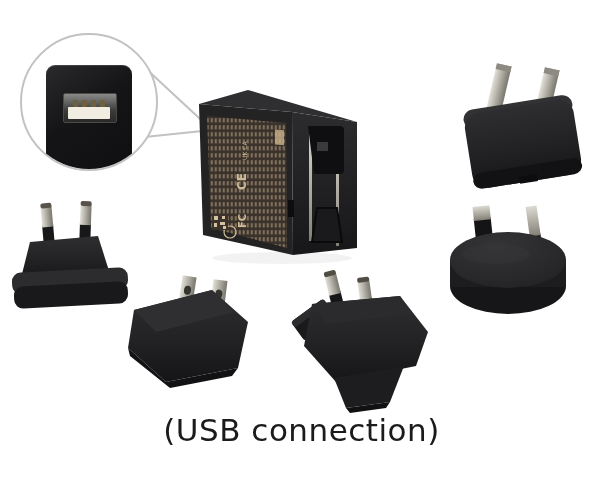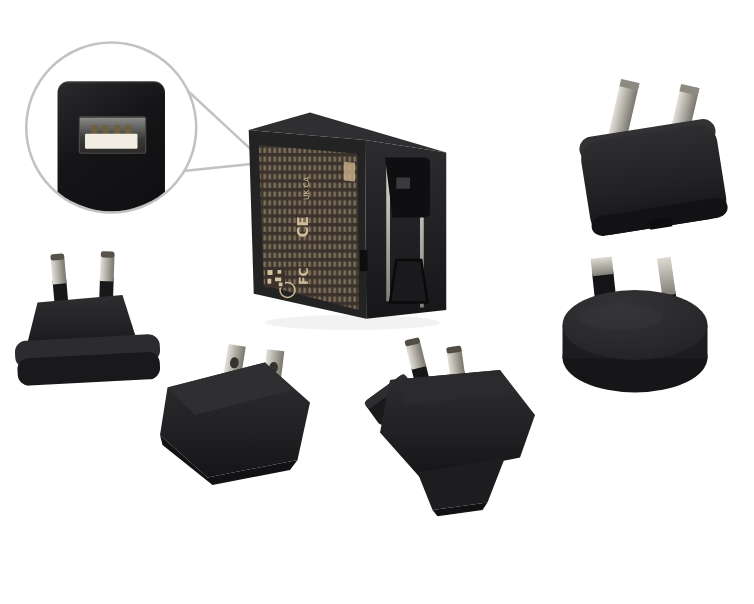--- a/index.html
+++ b/index.html
@@ -219,14 +219,15 @@
       <rect x="103" y="14" width="11" height="30" fill="url(#gMetalV)"></rect>
     </g>
     <g>
       <ellipse cx="82" cy="94" rx="58" ry="28" fill="#161618"></ellipse>
       <rect x="24" y="68" width="116" height="27" fill="#1d1d1f"></rect>
       <ellipse cx="82" cy="68" rx="58" ry="28" fill="url(#gDisc)"></ellipse>
       <ellipse cx="70" cy="62" rx="34" ry="10" fill="#3a3a3d" opacity="0.35"></ellipse>
     </g>
   </svg>
 
+  <div id="caption" class="abs">(USB connection)</div>
 
 </div>
 
 </body></html>

